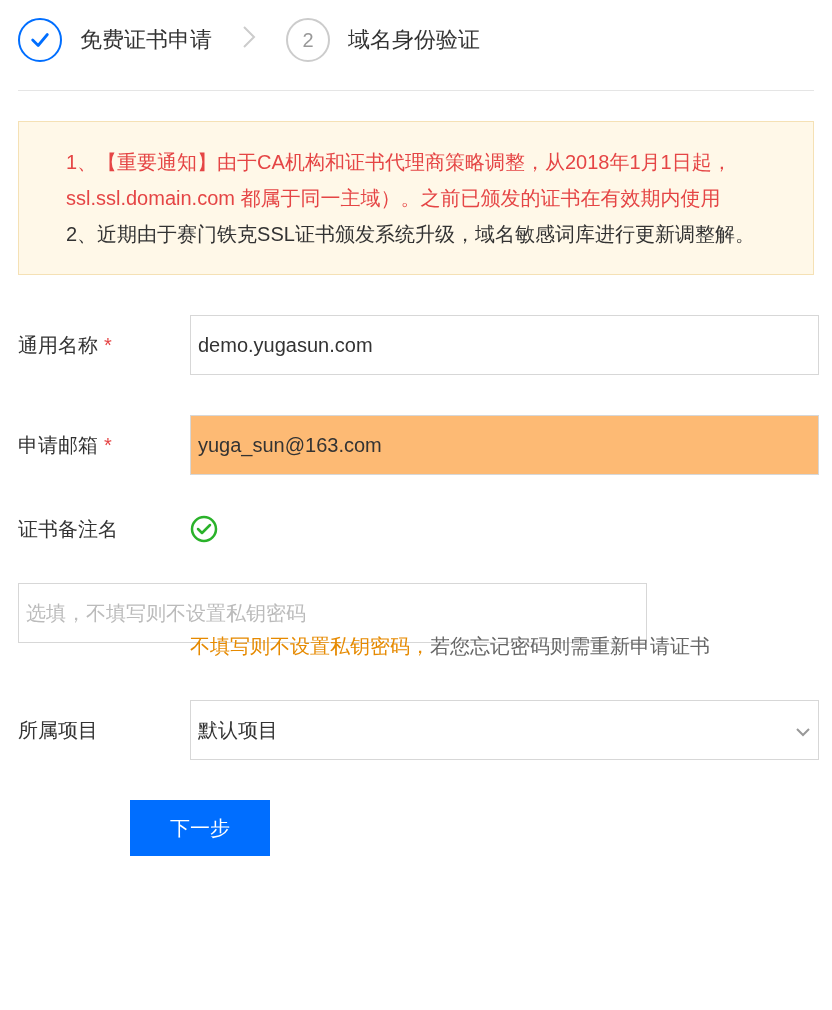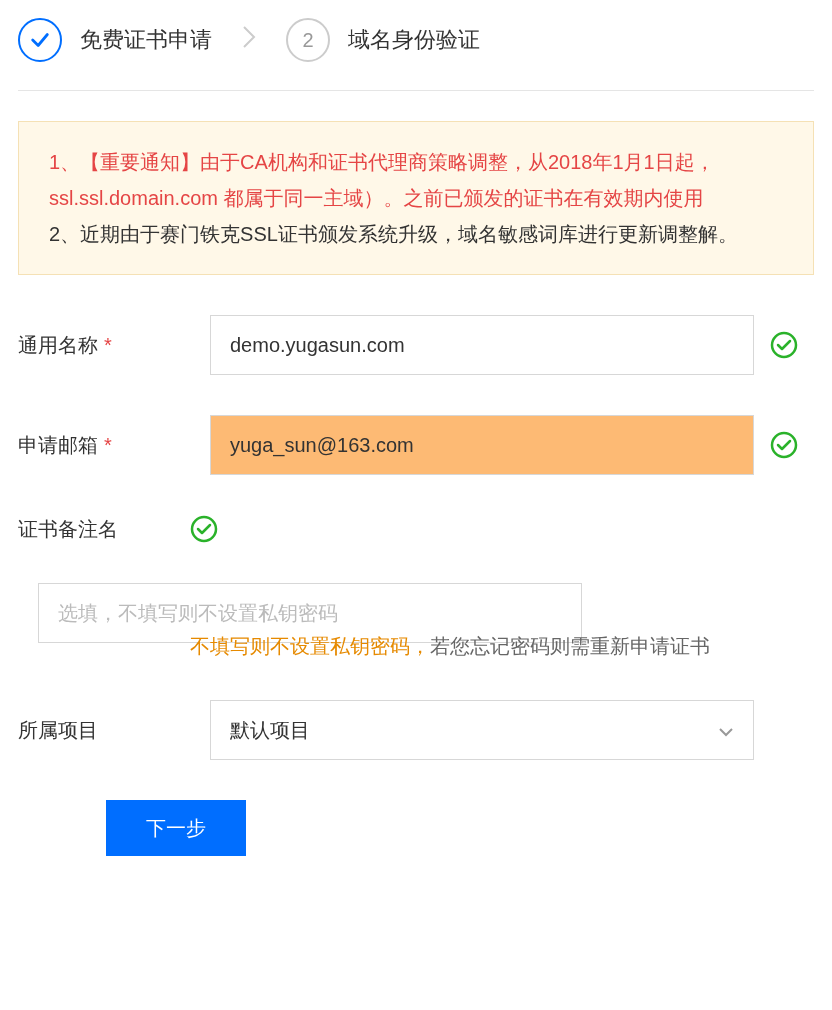--- a/index.html
+++ b/index.html
@@ -8,44 +8,44 @@
 .steps { display: flex; align-items: center; gap: 28px; padding: 0 0 28px 0; }
 .step { display: flex; align-items: center; gap: 18px; }
 .step-circle { width: 44px; height: 44px; border-radius: 50%; display: flex; align-items: center; justify-content: center; border: 2px solid #ccc; color: #999; font-size: 20px; }
 .step-circle.active { border-color: #006eff; color: #006eff; }
 .step-circle svg { width: 22px; height: 22px; }
 .step-label { font-size: 22px; color: #333; }
 .step-sep { color: #bbb; font-size: 28px; }
 
 hr.sep { border: none; border-top: 1px solid #e5e5e5; margin-bottom: 30px; }
 
-.notice { background: #fff8e8; border: 1px solid #f5e1b5; padding: 22px 30px; line-height: 1.8; font-size: 20px; margin-bottom: 40px; }
+.notice { background: #fff8e8; border: 1px solid #f5e1b5; padding: 22px 47px; line-height: 1.8; font-size: 20px; margin-bottom: 40px; }
 .notice .n1 { color: #e54545; }
 .notice .n2 { color: #333; }
 
 .form-row { display: flex; align-items: center; margin-bottom: 40px; }
 .form-label { width: 172px; flex-shrink: 0; font-size: 20px; color: #333; }
 .form-label .req { color: #e54545; margin-left: 6px; }
 .form-field { flex: 1; display: flex; align-items: center; gap: 16px; }
 .form-input, .form-select {
-  width: 544px; height: 60px; border: 1px solid #d7d7d7; padding: 0 19px; font-size: 20px;
-  color: #333; background: #fff; outline: none; margin-left: 20px;
+  width: 629px; height: 60px; border: 1px solid #d7d7d7; padding: 0 7px; font-size: 20px;
+  color: #333; background: #fff; outline: none;
 }
 .form-input::placeholder { color: #bbb; }
 .form-input.autofilled { background: #fdba74; }
 .form-select { display: flex; align-items: center; justify-content: space-between; cursor: pointer; }
 .form-select .caret { color: #999; }
 
 .valid-icon { width: 28px; height: 28px; flex-shrink: 0; }
 
 .hint { margin-left: 172px; margin-top: -28px; margin-bottom: 40px; font-size: 20px; }
 .hint .h1 { color: #e68a00; }
 .hint .h2 { color: #666; }
 
-.submit-row { margin-left: 88px; }
+.submit-row { margin-left: 112px; }
 .btn-primary { background: #006eff; color: #fff; border: none; height: 56px; padding: 0 40px; font-size: 20px; cursor: pointer; }
 
 </style>
 </head>
 <body>
 
 <div class="steps">
   <div class="step">
     <div class="step-circle active">
       <svg viewBox="0 0 24 24" fill="none" stroke="#006eff" stroke-width="3" stroke-linecap="round" stroke-linejoin="round">

